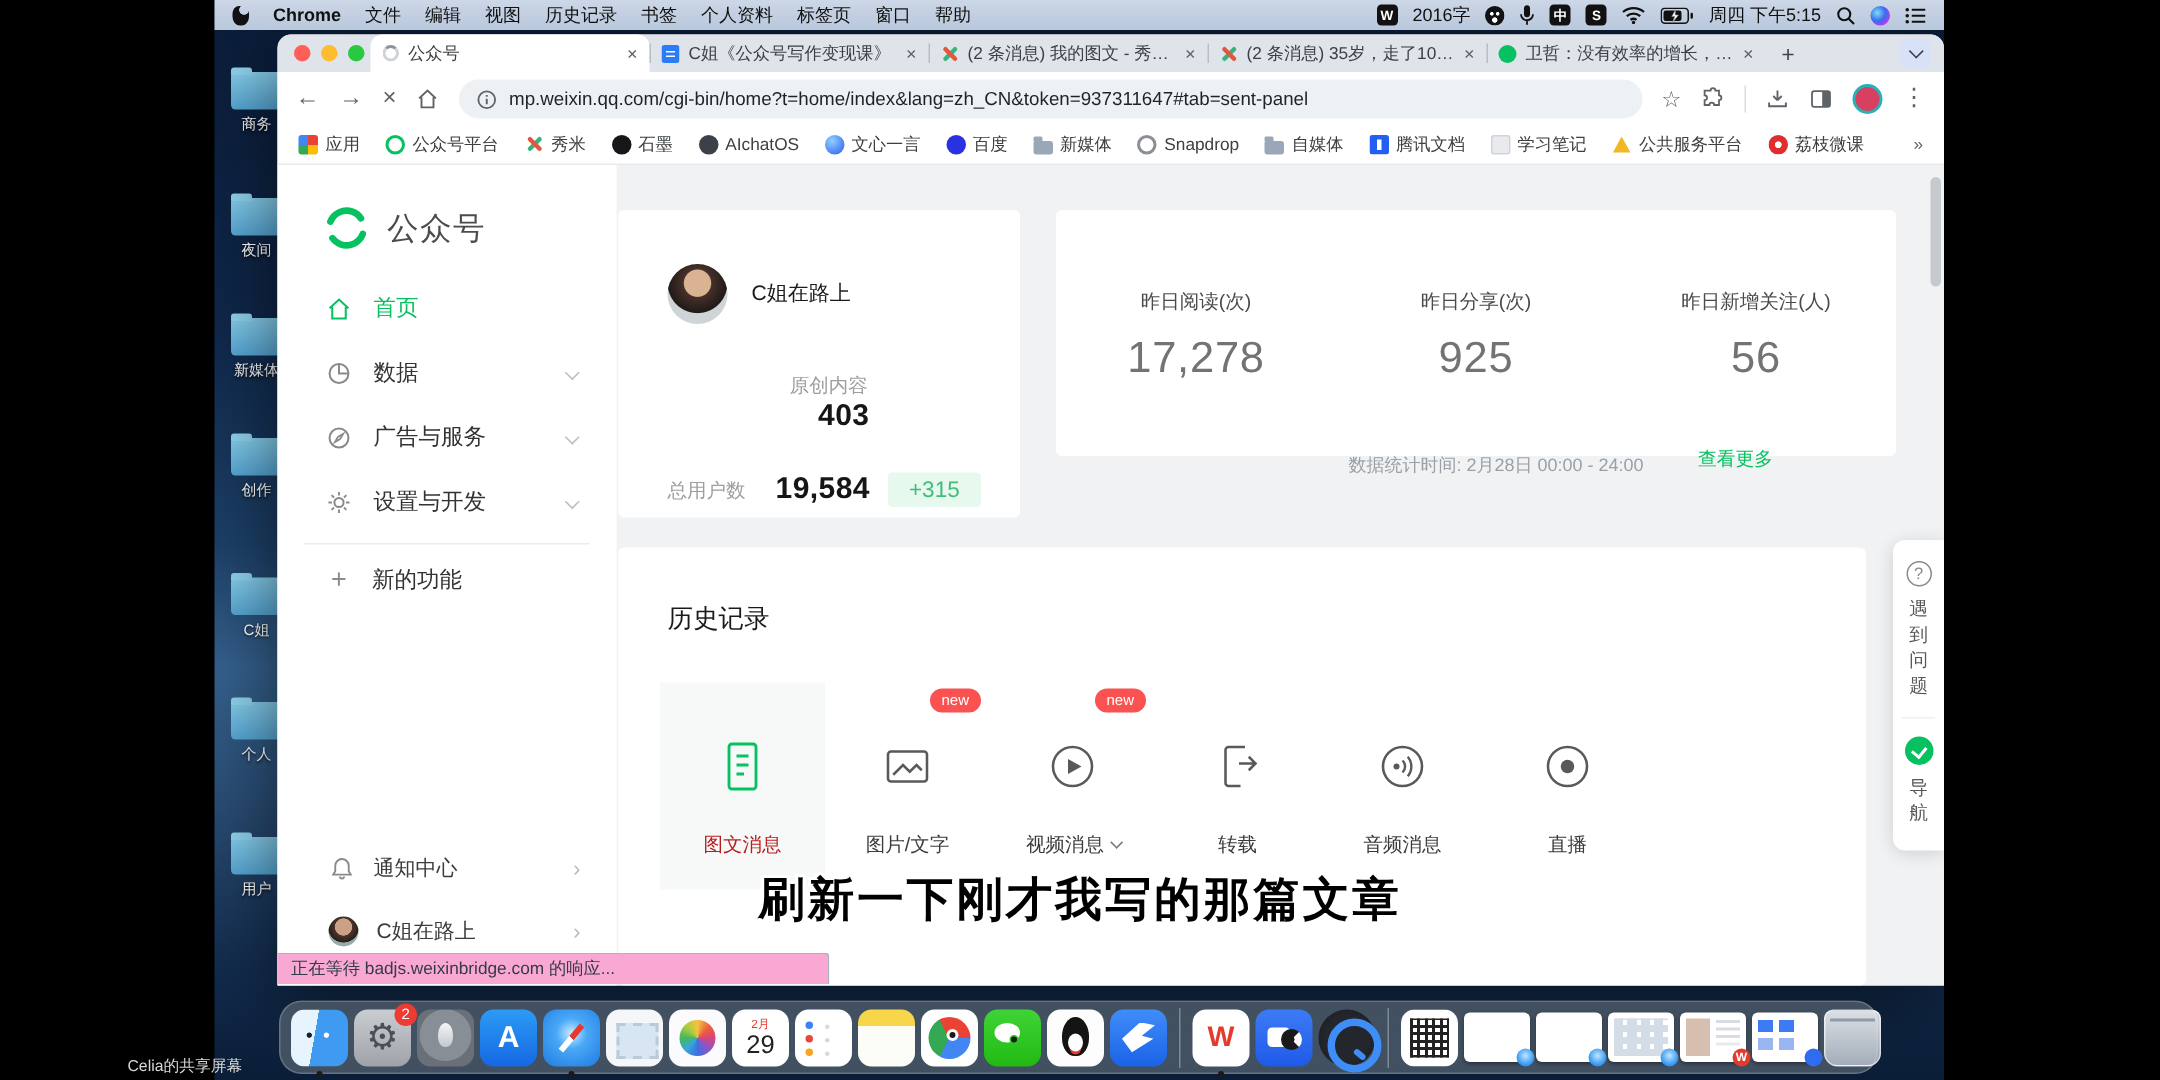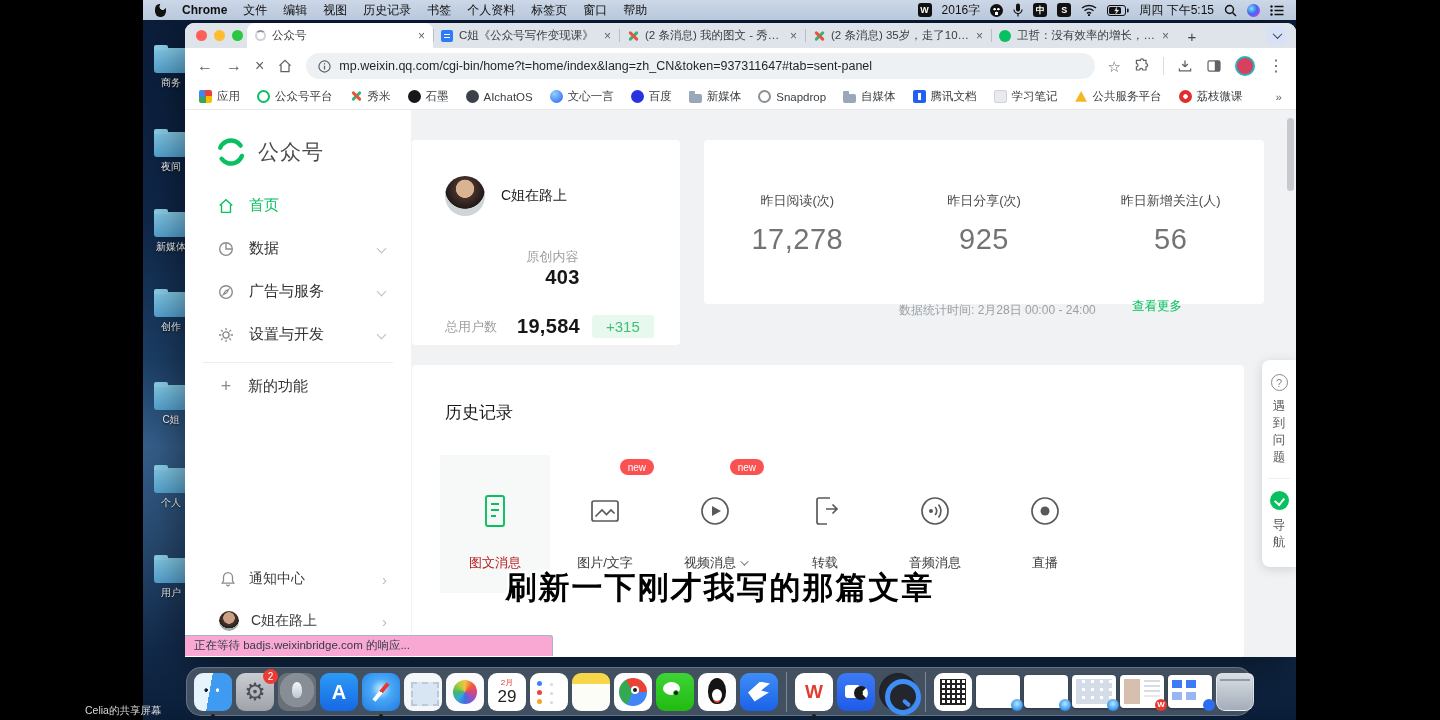--- a/index.html
+++ b/index.html
@@ -140,21 +140,21 @@
   .hp-sep { border-top:1px solid #efefef; margin:12px 6px; }
   .nav-circle { width:19px; height:19px; background:#07c160; border-radius:50%; margin:0 auto; position:relative; }
   .nav-circle::before { content:""; position:absolute; left:6px; top:5px; width:5px; height:7px; border-right:2px solid #fff; border-bottom:2px solid #fff; transform:rotate(40deg); }
 
   .scrollbar { position:absolute; right:2px; top:95px; width:7px; height:73px; background:#c6c9cd; border-radius:4px; }
 
   .status-tip { position:absolute; left:0; bottom:1px; width:368px; background:#f9a8d4; border:1px solid #a8b3c4;
     border-left:none; border-bottom:none; font-size:11.5px; color:#333b46; padding:2px 10px 3px 9px; border-radius:0 3px 0 0; white-space:nowrap; overflow:hidden; }
 
   
-  .subtitle { position:absolute; left:0; top:567px; width:1440px; text-align:center; z-index:6;
+  .subtitle { position:absolute; left:0; top:579px; width:1440px; text-align:center; z-index:6;
     font-size:31px; font-weight:bold; color:#000; letter-spacing:2px;
     text-shadow:-2px -2px 0 #fff,2px -2px 0 #fff,-2px 2px 0 #fff,2px 2px 0 #fff,0 -2px 0 #fff,0 2px 0 #fff,-2px 0 0 #fff,2px 0 0 #fff; }
 
   
   .dock { position:absolute; left:43px; top:667px; width:1066px; height:49px; z-index:5;
     background:rgba(112,122,132,.55); border:1px solid rgba(255,255,255,.2); border-radius:15px;
     display:flex; align-items:center; padding:0 7px; gap:4px; }
   .dk { width:38px; height:38px; border-radius:9px; position:relative; flex:none; }
   .dk.running::after { content:""; position:absolute; bottom:-7px; left:17px; width:4px; height:4px; border-radius:50%; background:#1a1a1a; }
   .dk-sep { width:1px; height:40px; background:rgba(255,255,255,.32); margin:0 4px; flex:none; }

